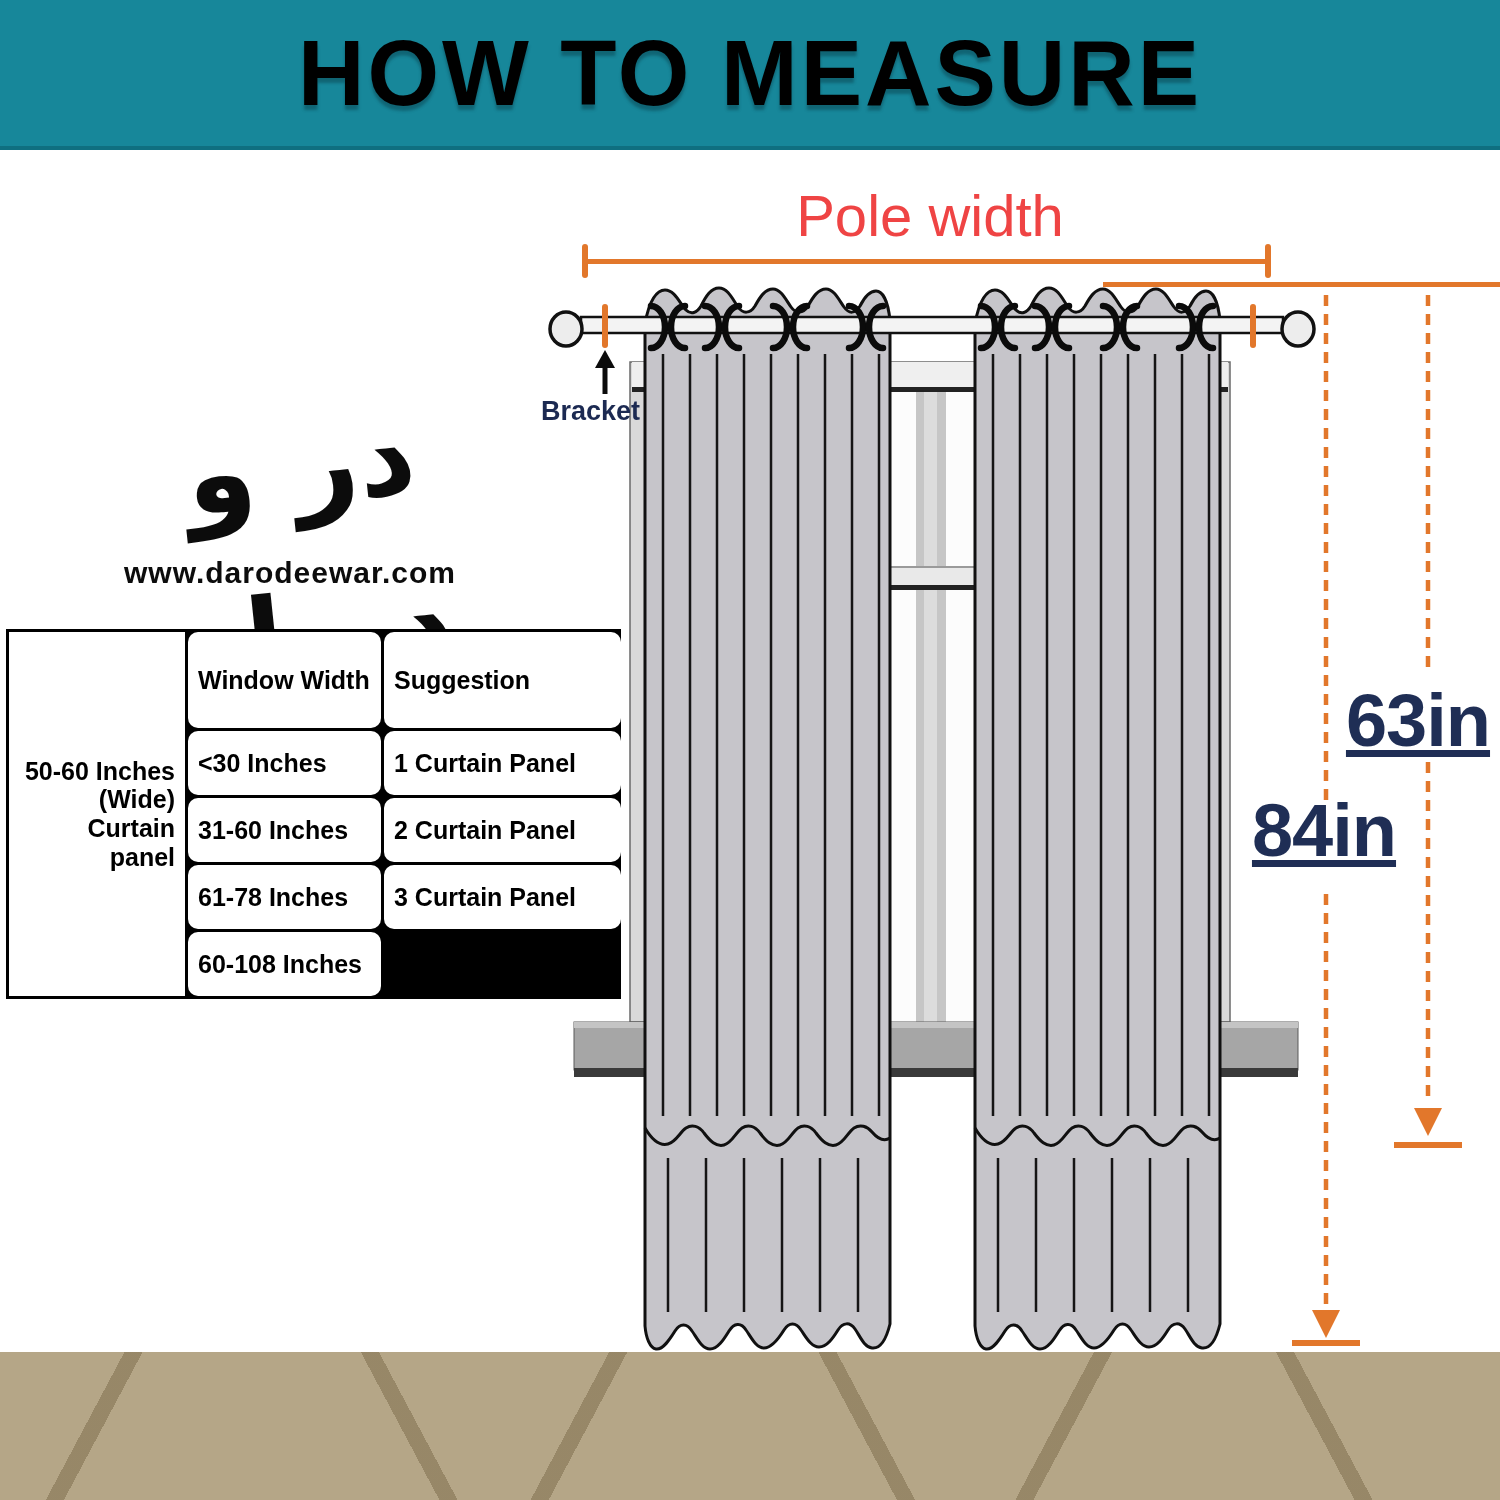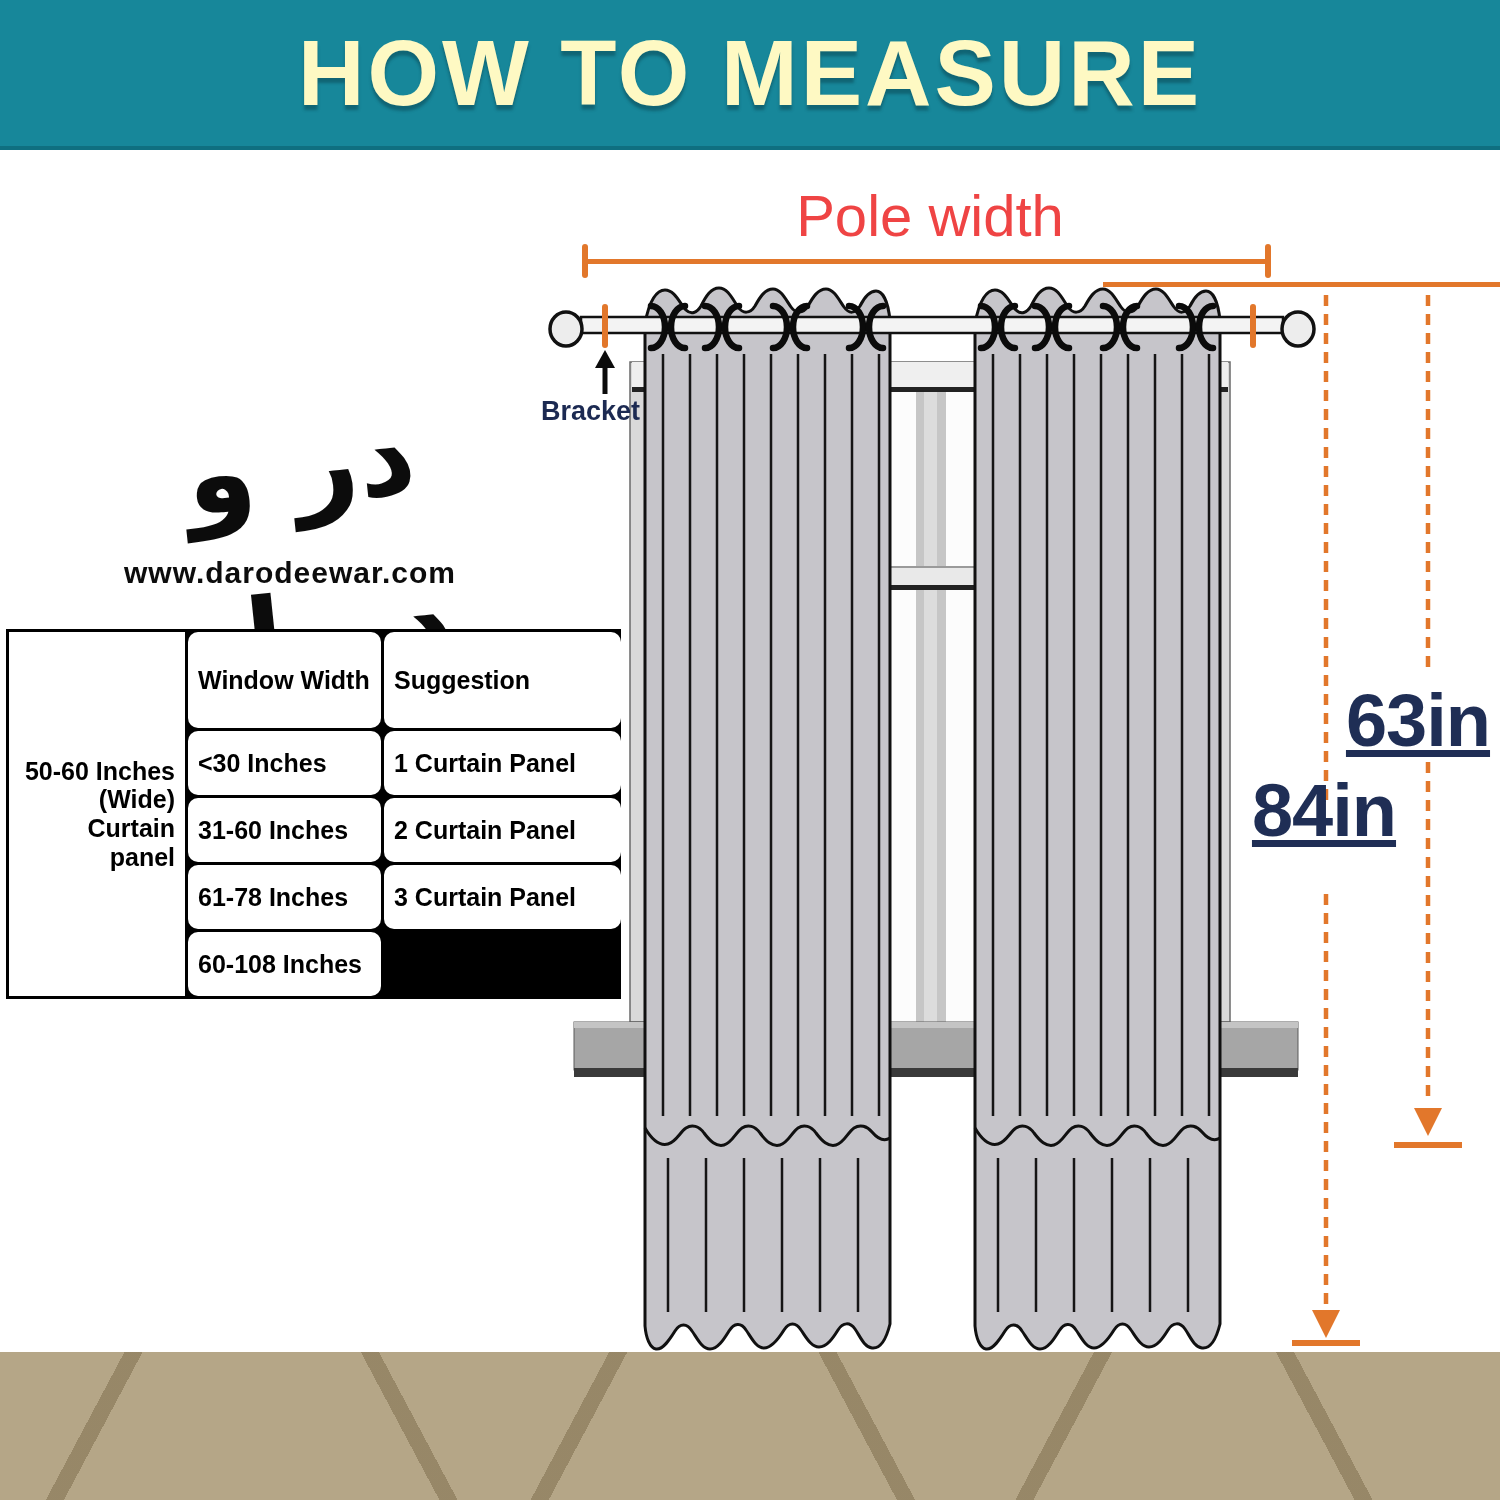--- a/index.html
+++ b/index.html
@@ -13,21 +13,21 @@
   }
   *{margin:0;padding:0;box-sizing:border-box;}
   html,body{width:1500px;height:1500px;background:#fff;overflow:hidden;
     font-family:"Liberation Sans",sans-serif;}
   .stage{position:relative;width:1500px;height:1500px;background:#fff;}
 
   
   .header{position:absolute;left:0;top:0;width:1500px;height:150px;
     background:var(--teal);border-bottom:4px solid var(--teal-dark);
     display:flex;align-items:center;justify-content:center;}
-  .header h1{color:#fef9c3;font-size:92px;font-weight:bold;letter-spacing:3px;
+  .header h1{color:#000000;font-size:92px;font-weight:bold;letter-spacing:3px;
     text-shadow:0 5px 3px rgba(8,60,70,.45);white-space:nowrap;}
 
   
   .logo{position:absolute;left:60px;top:398px;width:480px;height:205px;}
   .logo .calligraphy{position:absolute;left:0;top:-18px;width:480px;height:170px;
     font-family:"DejaVu Sans",sans-serif;font-weight:bold;font-size:112px;
     color:#0c0c0c;text-align:center;direction:rtl;transform:rotate(-6deg);
     line-height:170px;}
   .logo .site{position:absolute;left:50px;top:158px;width:360px;text-align:center;
     font-size:30px;font-weight:bold;color:#0c0c0c;letter-spacing:1px;}
@@ -45,21 +45,21 @@
 
   
   .lbl{position:absolute;z-index:6;}
   .lbl-polewidth{left:795px;top:182px;width:270px;text-align:center;
     font-size:58px;font-weight:500;color:#ef4444;}
   .lbl-bracket{left:498px;top:396px;width:142px;text-align:right;
     font-size:27px;font-weight:bold;color:#1C2A52;}
   .lbl-63,.lbl-84{font-size:74px;font-weight:bold;color:var(--navy);
     letter-spacing:-1px;text-align:center;text-decoration:underline;}
   .lbl-63{left:1338px;top:678px;width:160px;}
-  .lbl-84{left:1238px;top:768px;width:172px;}
+  .lbl-84{left:1238px;top:788px;width:172px;}
 
   
   .floor{position:absolute;left:0;top:1352px;width:1500px;height:148px;z-index:1;
     background:
       repeating-linear-gradient(62deg,transparent 0 388px,var(--tile) 388px 404px),
       repeating-linear-gradient(-62deg,transparent 0 412px,var(--tile) 412px 428px),
       var(--floor);}
 
   svg.scene{position:absolute;left:0;top:0;z-index:3;}
 </style>

